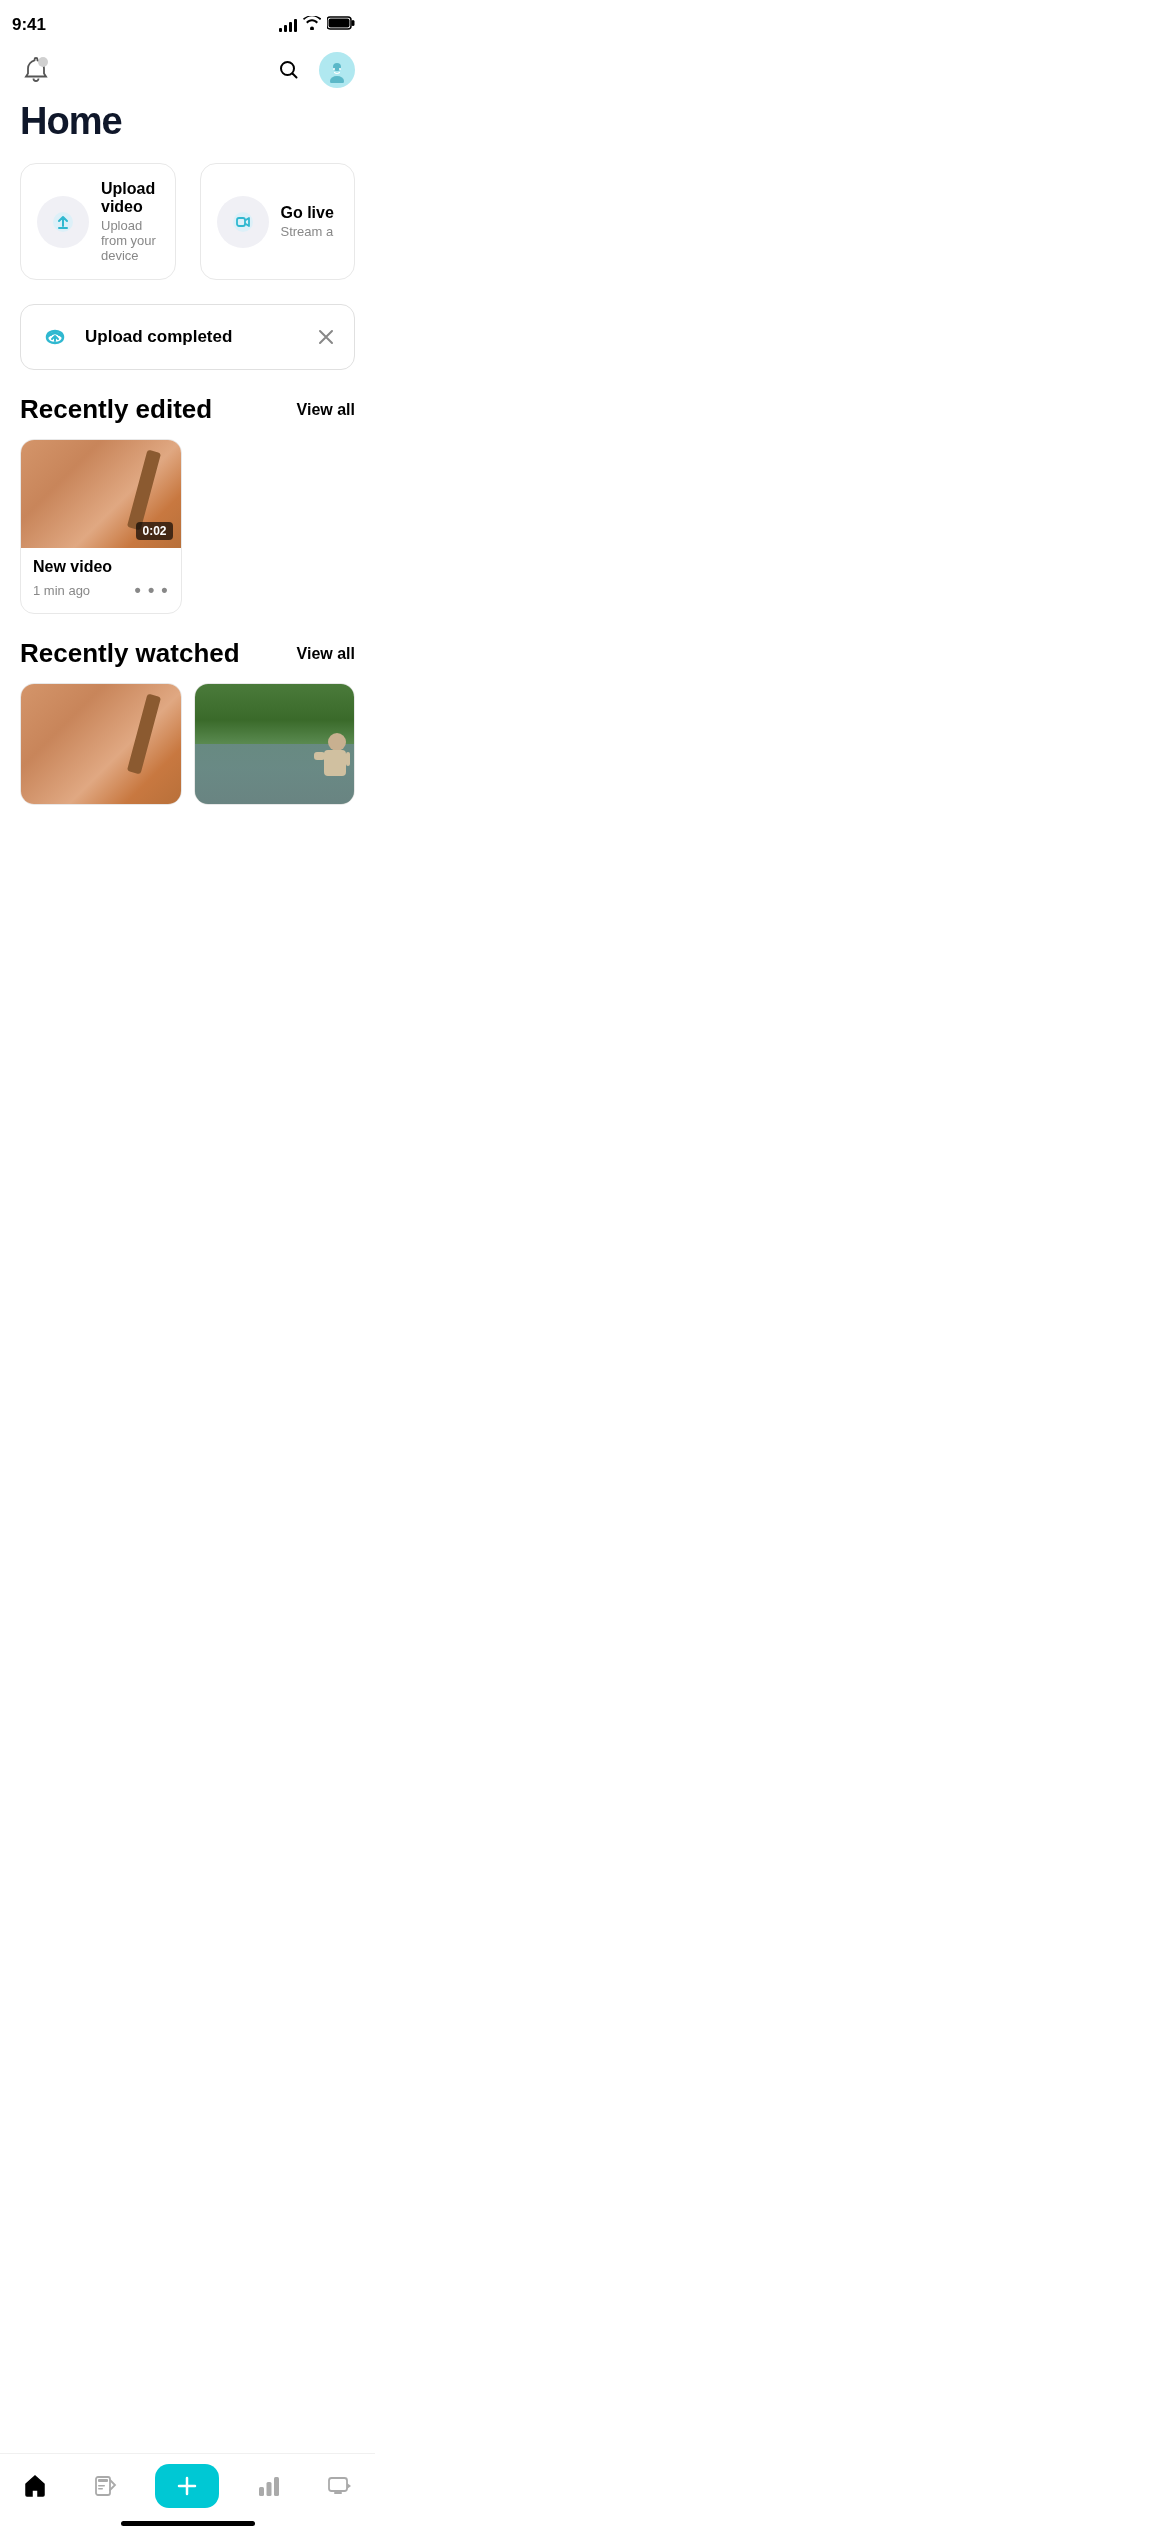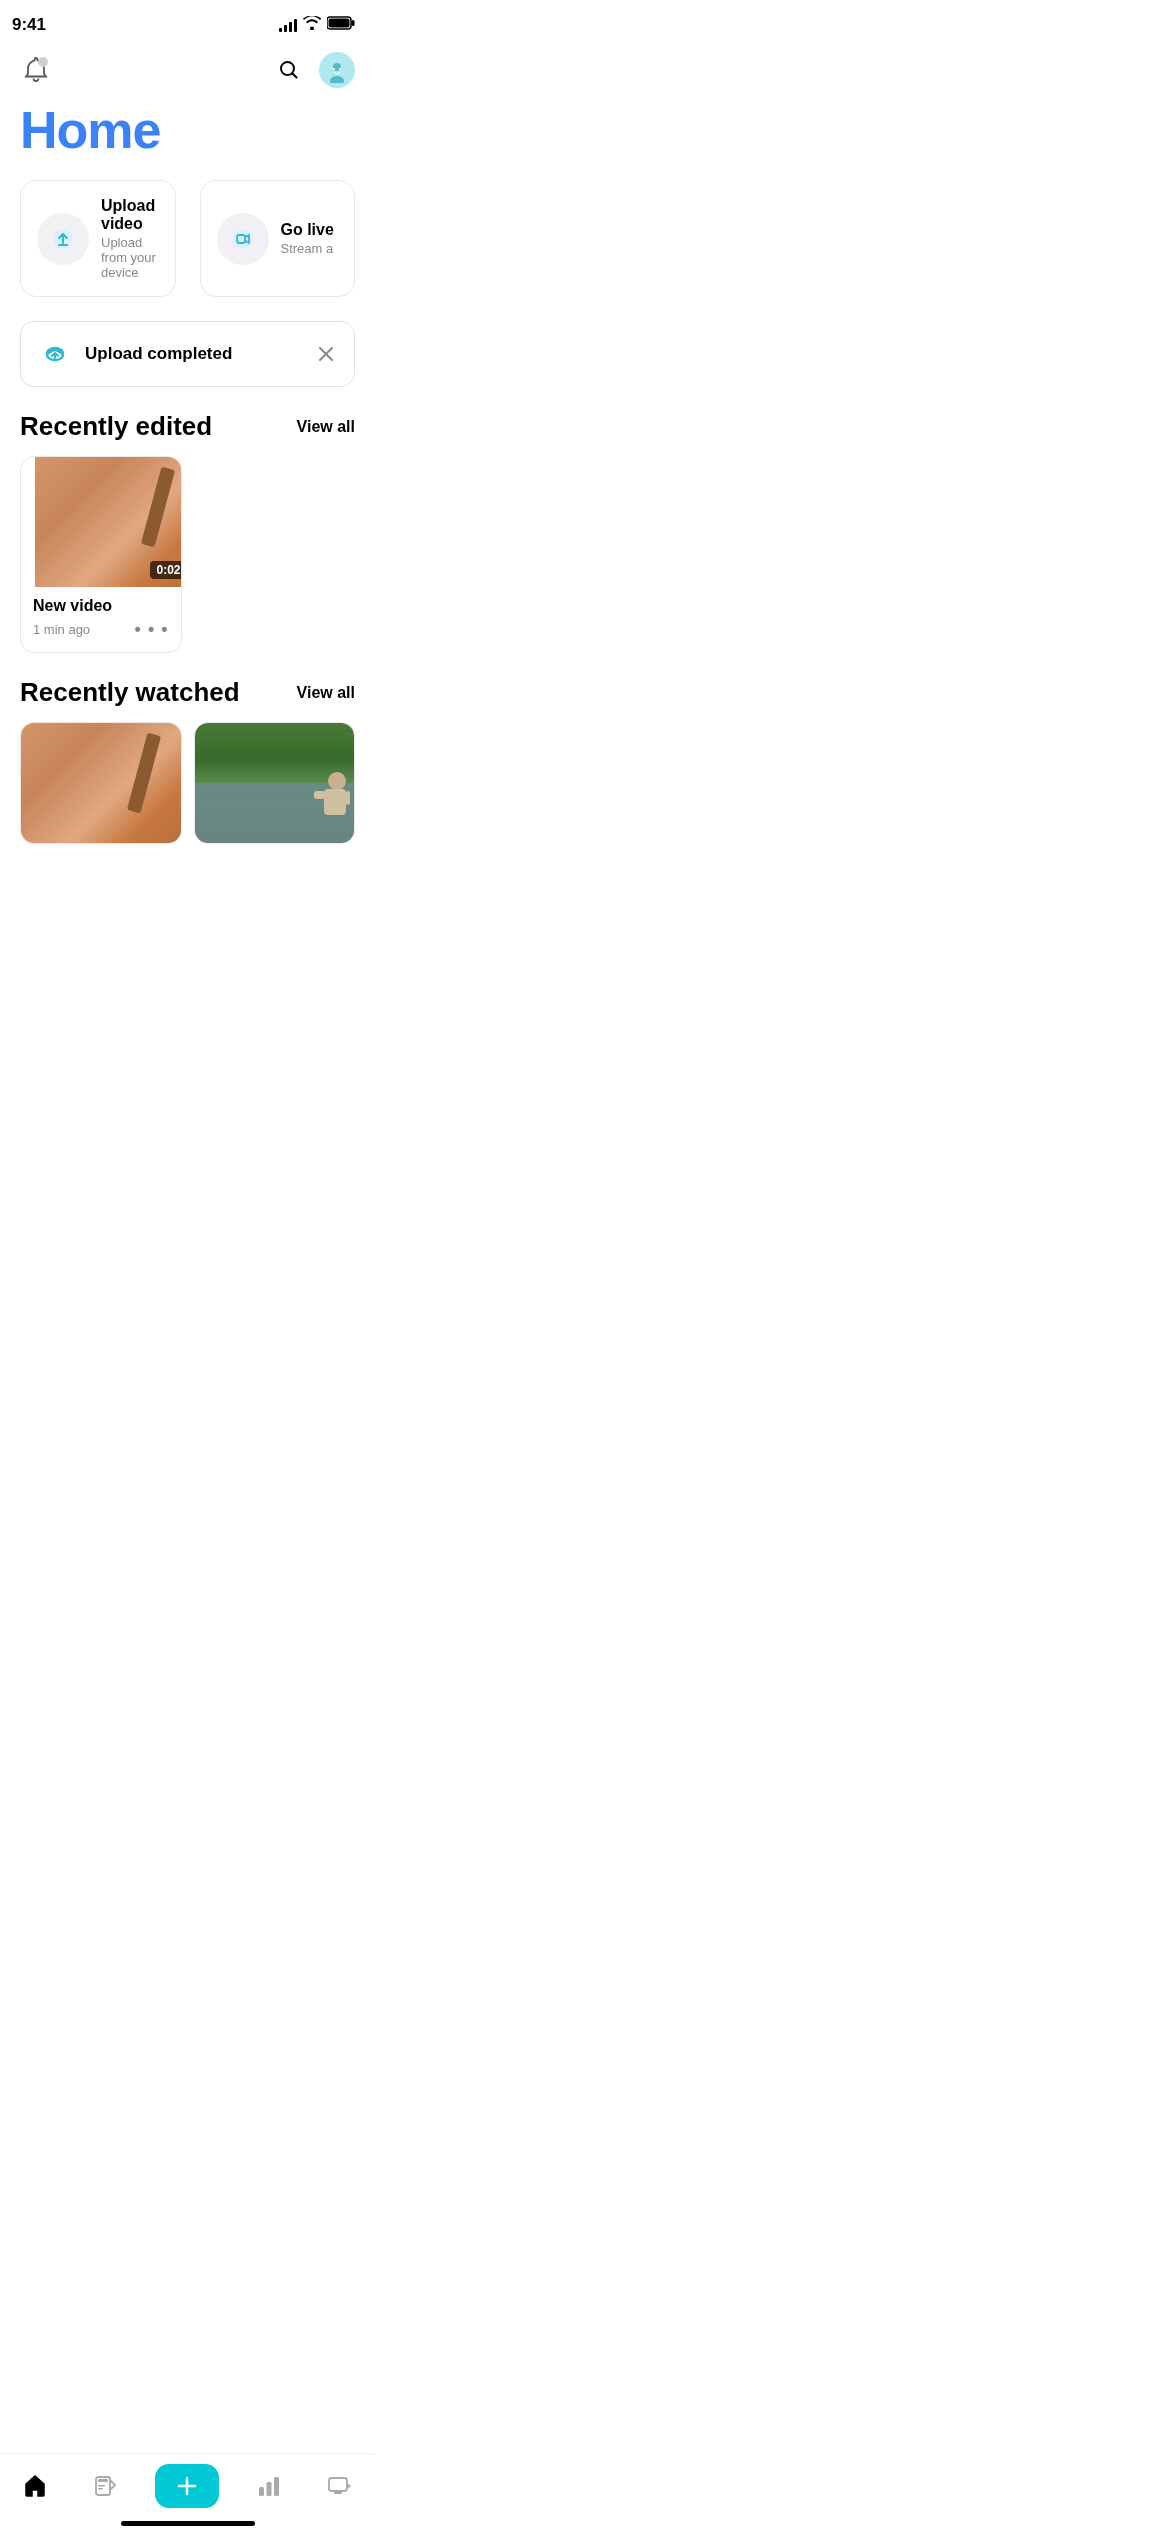--- a/index.html
+++ b/index.html
@@ -80,23 +80,23 @@
       background: #b0e8f0;
       display: flex;
       align-items: center;
       justify-content: center;
       overflow: hidden;
     }
 
     
     .page-title {
       padding: 8px 20px 20px 20px;
-      font-size: 52px;
+      font-size: 38px;
       font-weight: 800;
-      color: #3b82f6;
+      color: #0f172a;
       letter-spacing: -1px;
     }
 
     
     .action-cards {
       display: flex;
       gap: 24px;
       padding: 0 20px 20px 20px;
       overflow: hidden;
     }
@@ -202,24 +202,23 @@
     .video-card {
       flex: 0 0 calc(50% - 6px);
       border: 1.5px solid #e8e8e8;
       border-radius: 14px;
       overflow: hidden;
       background: #fff;
       cursor: pointer;
     }
     .video-thumbnail {
       width: 100%;
-      height: 130px;
+      height: 108px;
       position: relative;
       overflow: hidden;
-      margin-left: 14px;
     }
     .video-duration {
       position: absolute;
       bottom: 8px;
       right: 8px;
       background: rgba(0,0,0,0.65);
       color: #fff;
       font-size: 12px;
       font-weight: 600;
       padding: 2px 6px;

